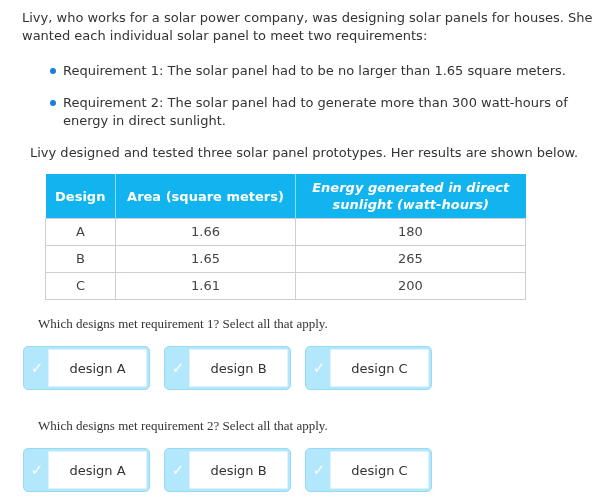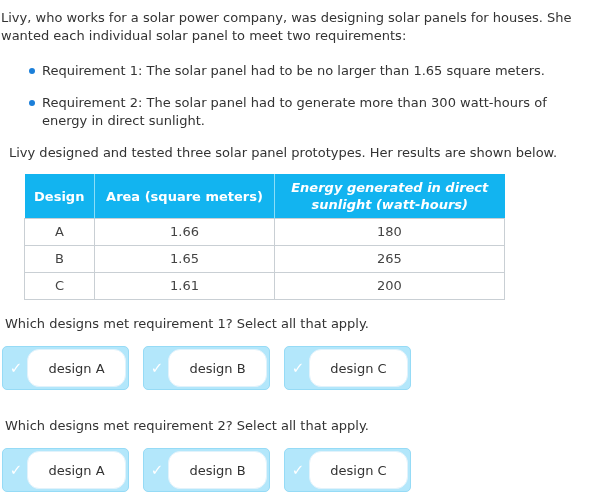--- a/index.html
+++ b/index.html
@@ -2,21 +2,21 @@
 <html><head>
 <meta charset="utf-8">
 <style>
   * { box-sizing: border-box; }
   html, body { margin: 0; padding: 0; background: #ffffff; }
   body {
     width: 608px; height: 497px; overflow: hidden;
     font-family: "DejaVu Sans", "Liberation Sans", sans-serif;
     font-size: 13px; color: #333333;
   }
-  .page { padding: 9px 5px 0 1px; }
+  .page { padding: 9px 5px 0 22px; }
 
   .intro { margin: 0 0 17px 0; line-height: 18px; max-width: 600px; }
 
   .reqs { list-style: none; margin: 0 0 0 0; padding: 0 0 0 28px; }
   .req { position: relative; padding-left: 13px; margin-bottom: 14px; line-height: 18px; max-width: 546px; }
   .dot {
     position: absolute; left: 0; top: 6px;
     width: 6px; height: 6px; border-radius: 50%;
     background: #1b7fd9;
   }
@@ -34,21 +34,21 @@
   }
   table.proto th + th { border-left: 1px solid #8adef8; }
   table.proto th.col-design { width: 70px; }
   table.proto th.col-area   { width: 180px; margin-left: 13px; }
   table.proto th.col-energy { width: 230px; font-style: italic; }
   table.proto td {
     border: 1px solid #c9cfd4; background: #ffffff; color: #444444;
     text-align: center; padding: 4px 8px; line-height: 18px; height: 27px;
   }
 
-  .q { margin: 15px 0 13px 4px; line-height: 18px; }
+  .q { margin: 15px 0 13px 16px; line-height: 18px; font-family: Liberation Serif, serif; }
   .q2 { margin-top: 27px; }
 
   .options { display: flex; gap: 14px; margin: 0 0 0 1px; }
   .opt {
     width: 127px; height: 44px;
     display: flex; align-items: stretch;
     padding: 2px; margin: 0;
     background: #b3e7fb;
     border: 1px solid #96dbf6;
     border-radius: 5px;
@@ -57,21 +57,21 @@
   }
   .check {
     width: 22px; flex: 0 0 22px;
     display: flex; align-items: center; justify-content: center;
     color: #ffffff; font-size: 15px; font-weight: bold;
   }
   .lbl {
     flex: 1;
     background: #ffffff;
     border: 1px solid #e1f2fb;
-    border-radius: 12px;
+    border-radius: 1px;
     display: flex; align-items: center; justify-content: center;
     font-size: 13px; color: #333333;
   }
 </style>
 </head>
 <body>
 
 <div class="page">
 
   <p class="intro">Livy, who works for a solar power company, was designing solar panels for houses. She wanted each individual solar panel to meet two requirements:</p>

